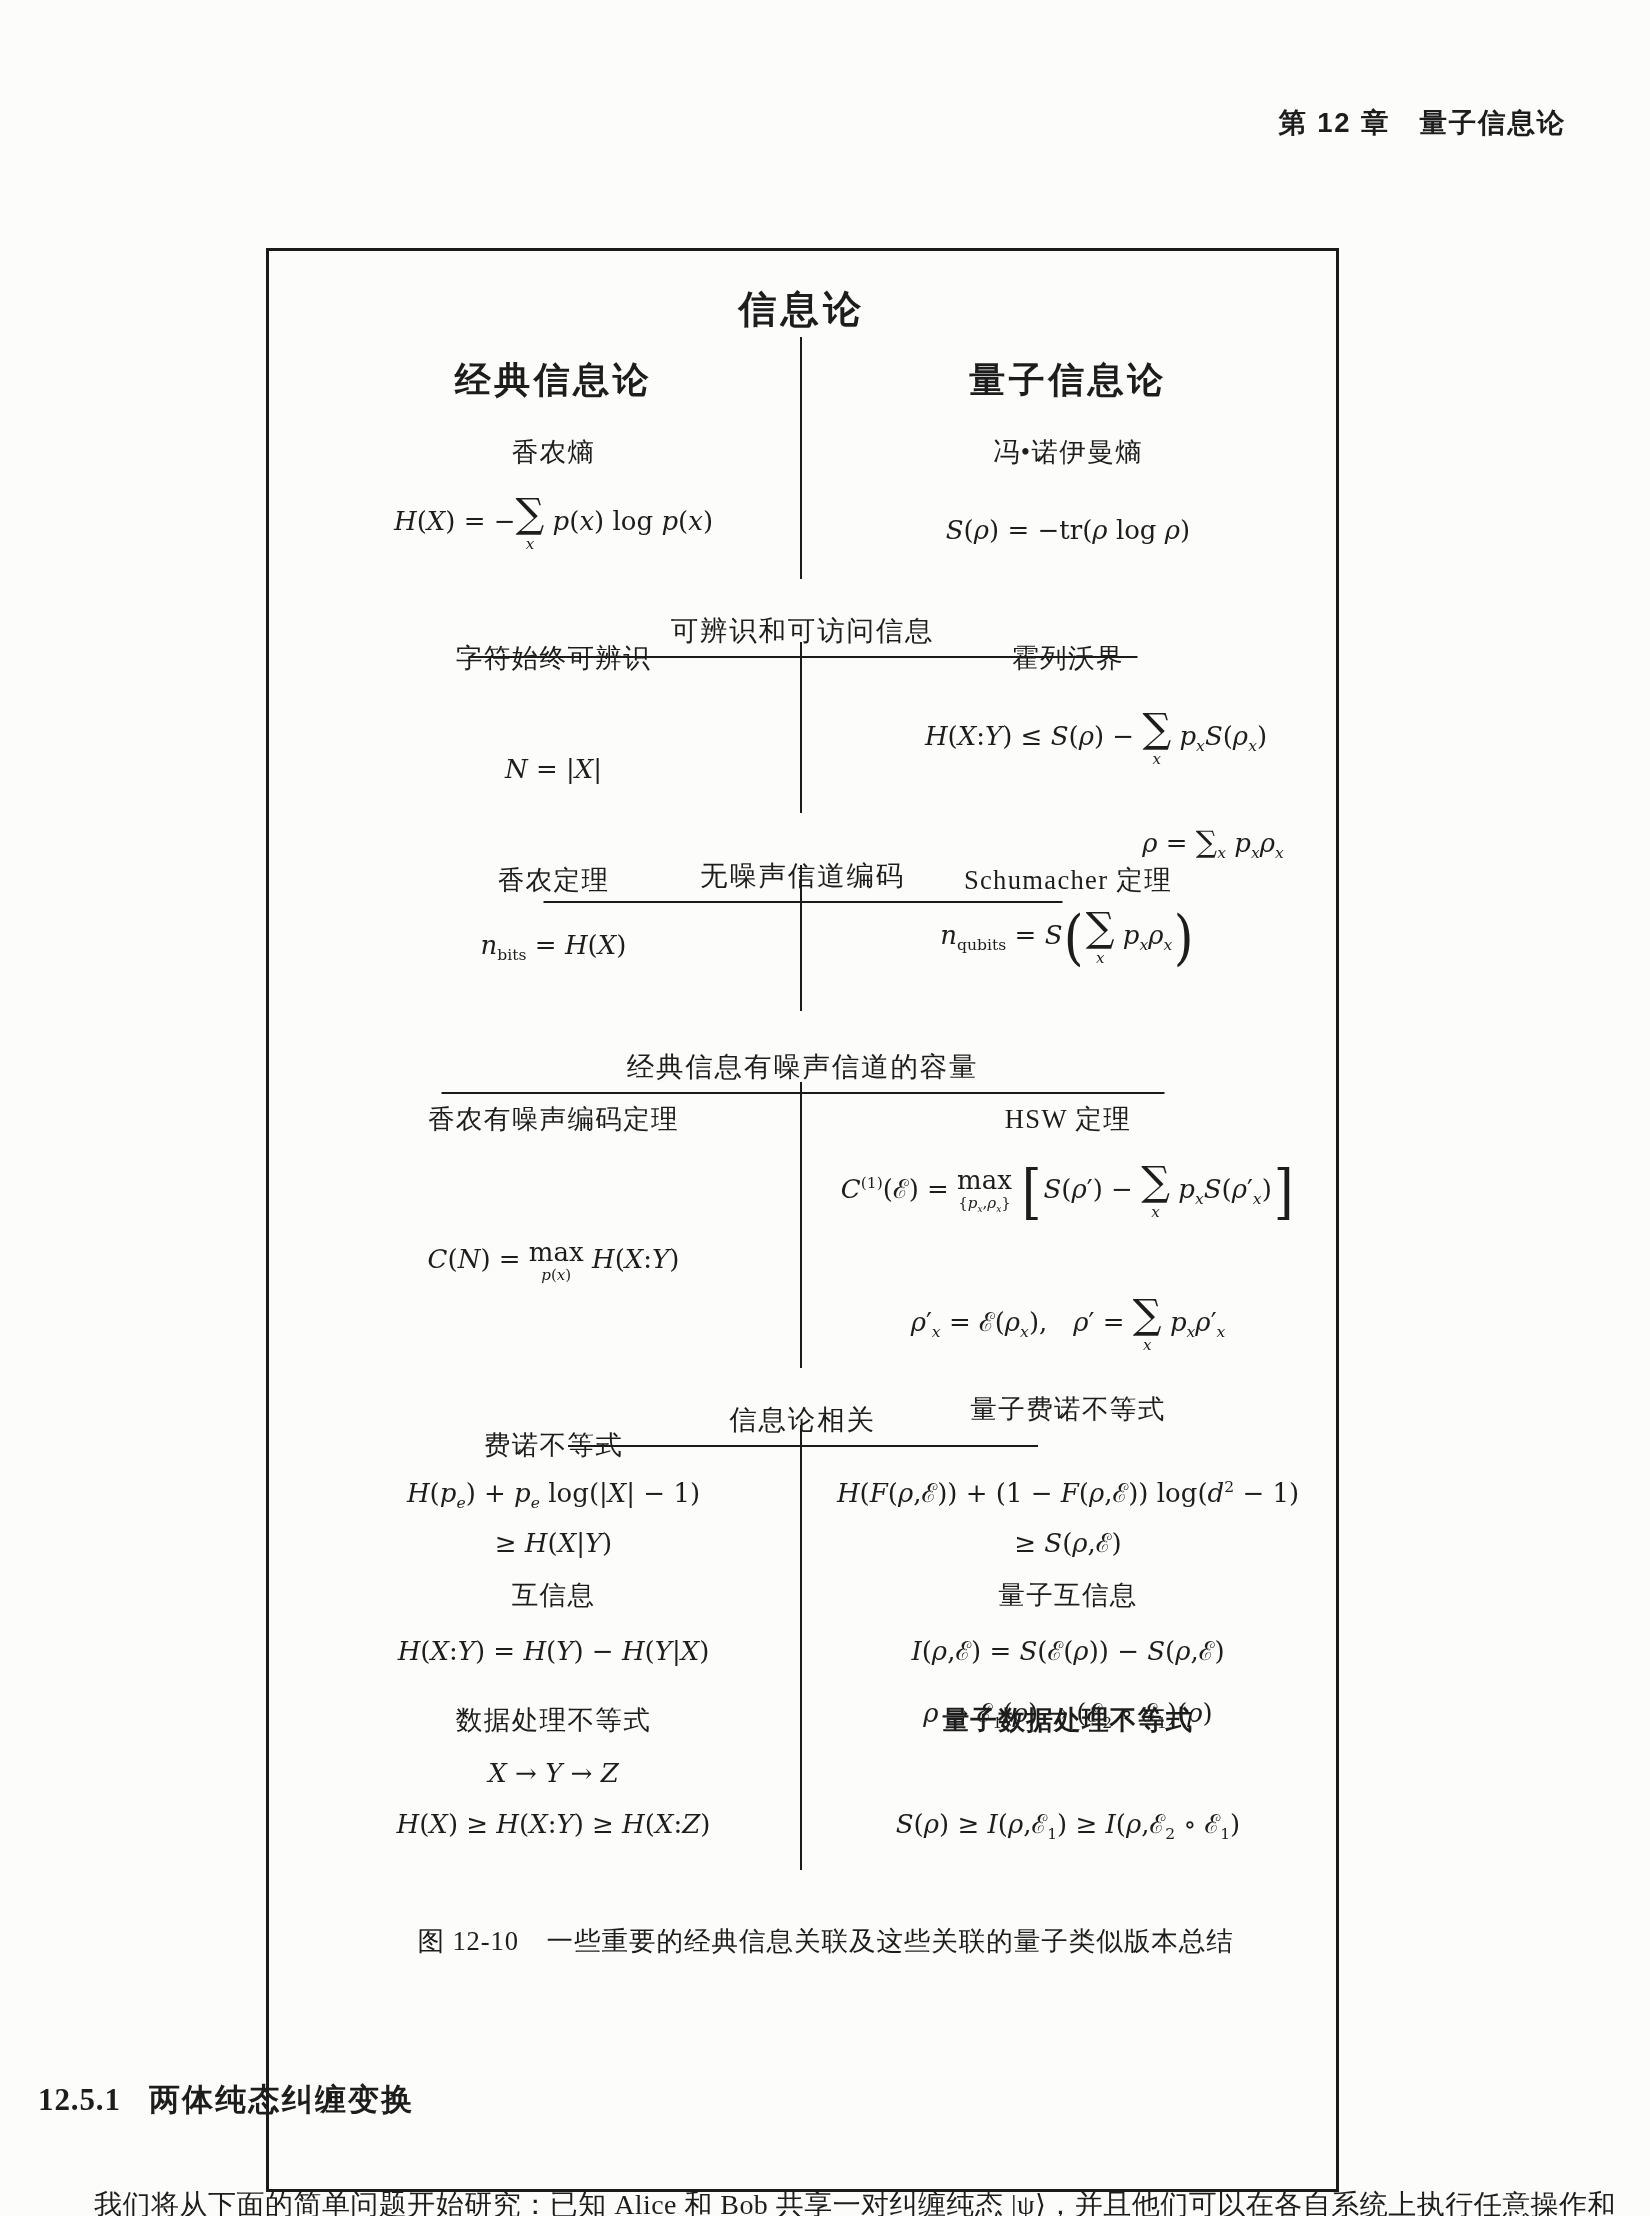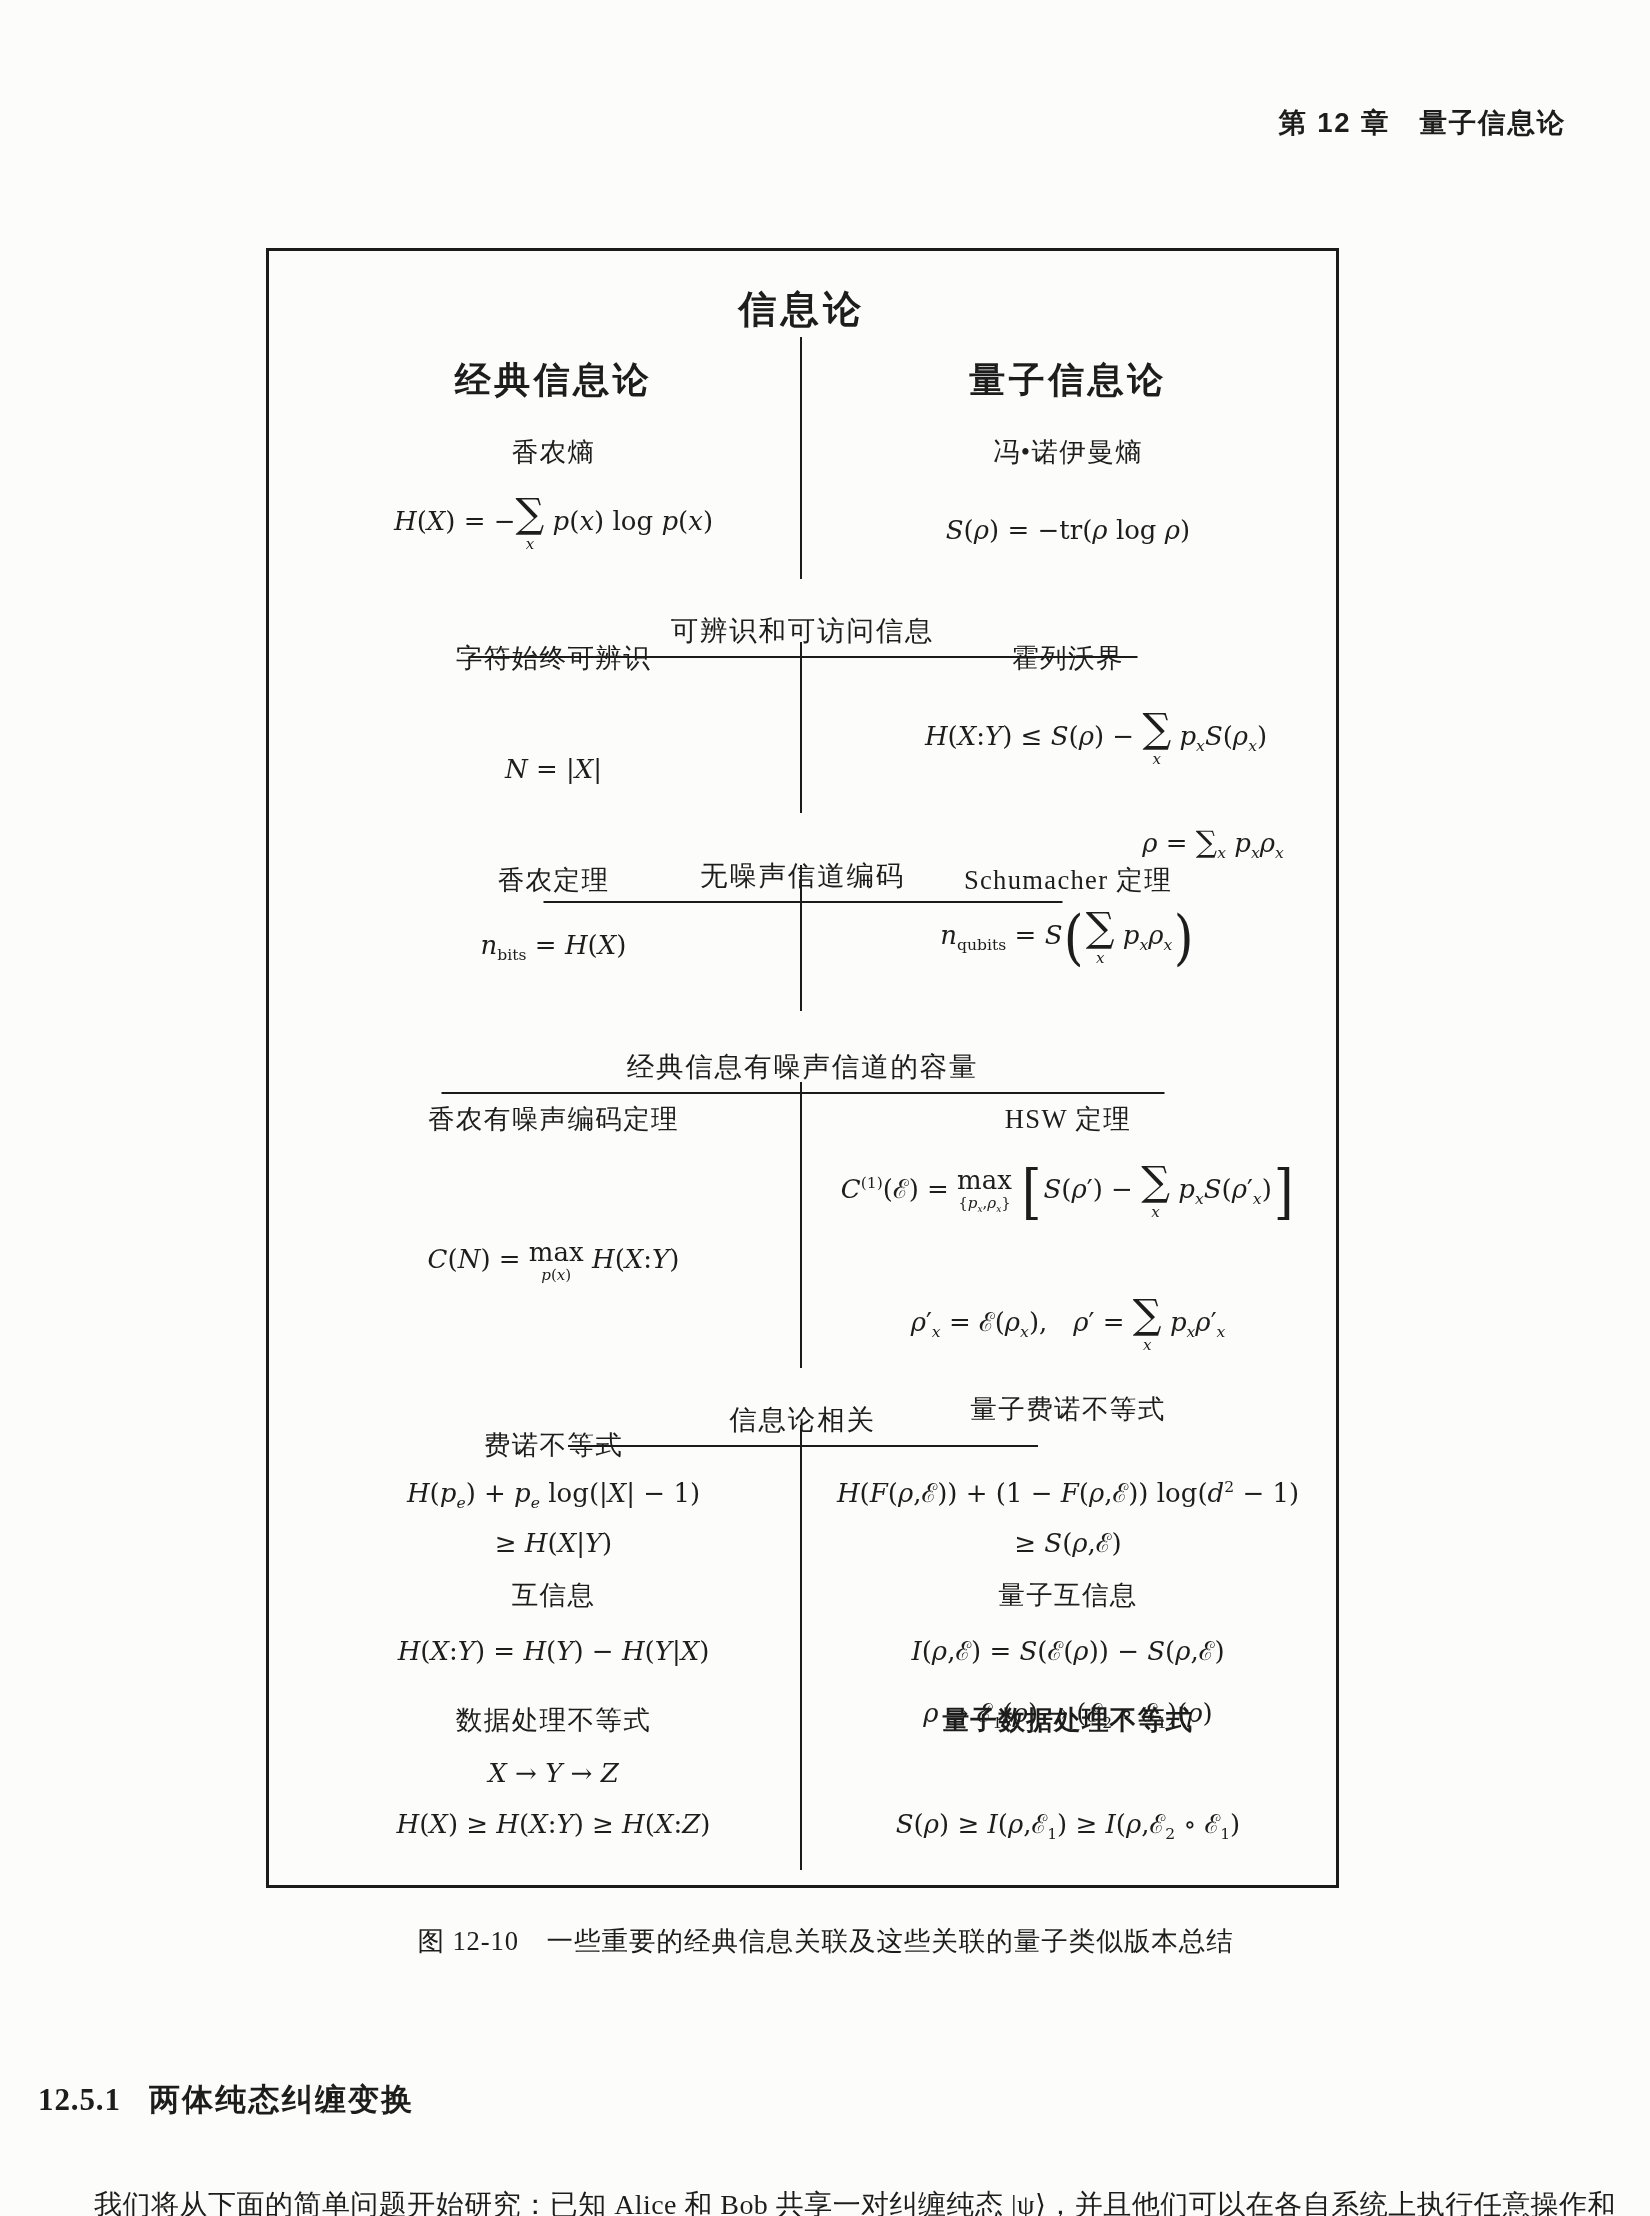--- a/index.html
+++ b/index.html
@@ -2,21 +2,21 @@
 <html style="font-size:7px"><head>
 <meta charset="utf-8">
 <style>
   html,body{margin:0;padding:0;background:#e8e8e6;}
   .page{position:relative;width:1651px;height:2640px;background:#fcfcfa;overflow:hidden;
         font-family:"Liberation Serif","DejaVu Serif",serif;color:#1d1d1d;}
   
   .running-head{position:absolute;top:105px;right:85px;font-size:27.5px;font-weight:700;
         font-family:"Liberation Sans","DejaVu Sans",sans-serif;letter-spacing:1.8px;}
   
-  .figure-box{position:absolute;left:266px;top:248px;width:1073px;height:1640px;
+  .figure-box{position:absolute;left:266px;top:248px;width:1073px;height:1944px;
         border:3.1px solid #1b1b1b;box-sizing:border-box;}
   .cell{position:absolute;text-align:center;line-height:1.25;}
   .lcol{left:12px;width:531px;padding-left:7px;}
   .rcol{left:533px;width:532px;}
   .full{left:0;width:1066px;}
   .fig-title{font-size:38px;font-weight:700;letter-spacing:4.4px;}
   .col-header{font-size:36px;font-weight:700;letter-spacing:3.5px;}
   .lbl{font-size:26.6px;letter-spacing:1.3px;}
   .xhead{position:absolute;left:50%;transform:translateX(-50%);text-align:center;
         font-size:27.5px;letter-spacing:1.8px;border-bottom:2.7px solid #1b1b1b;padding-bottom:7px;margin-top:32px;}

